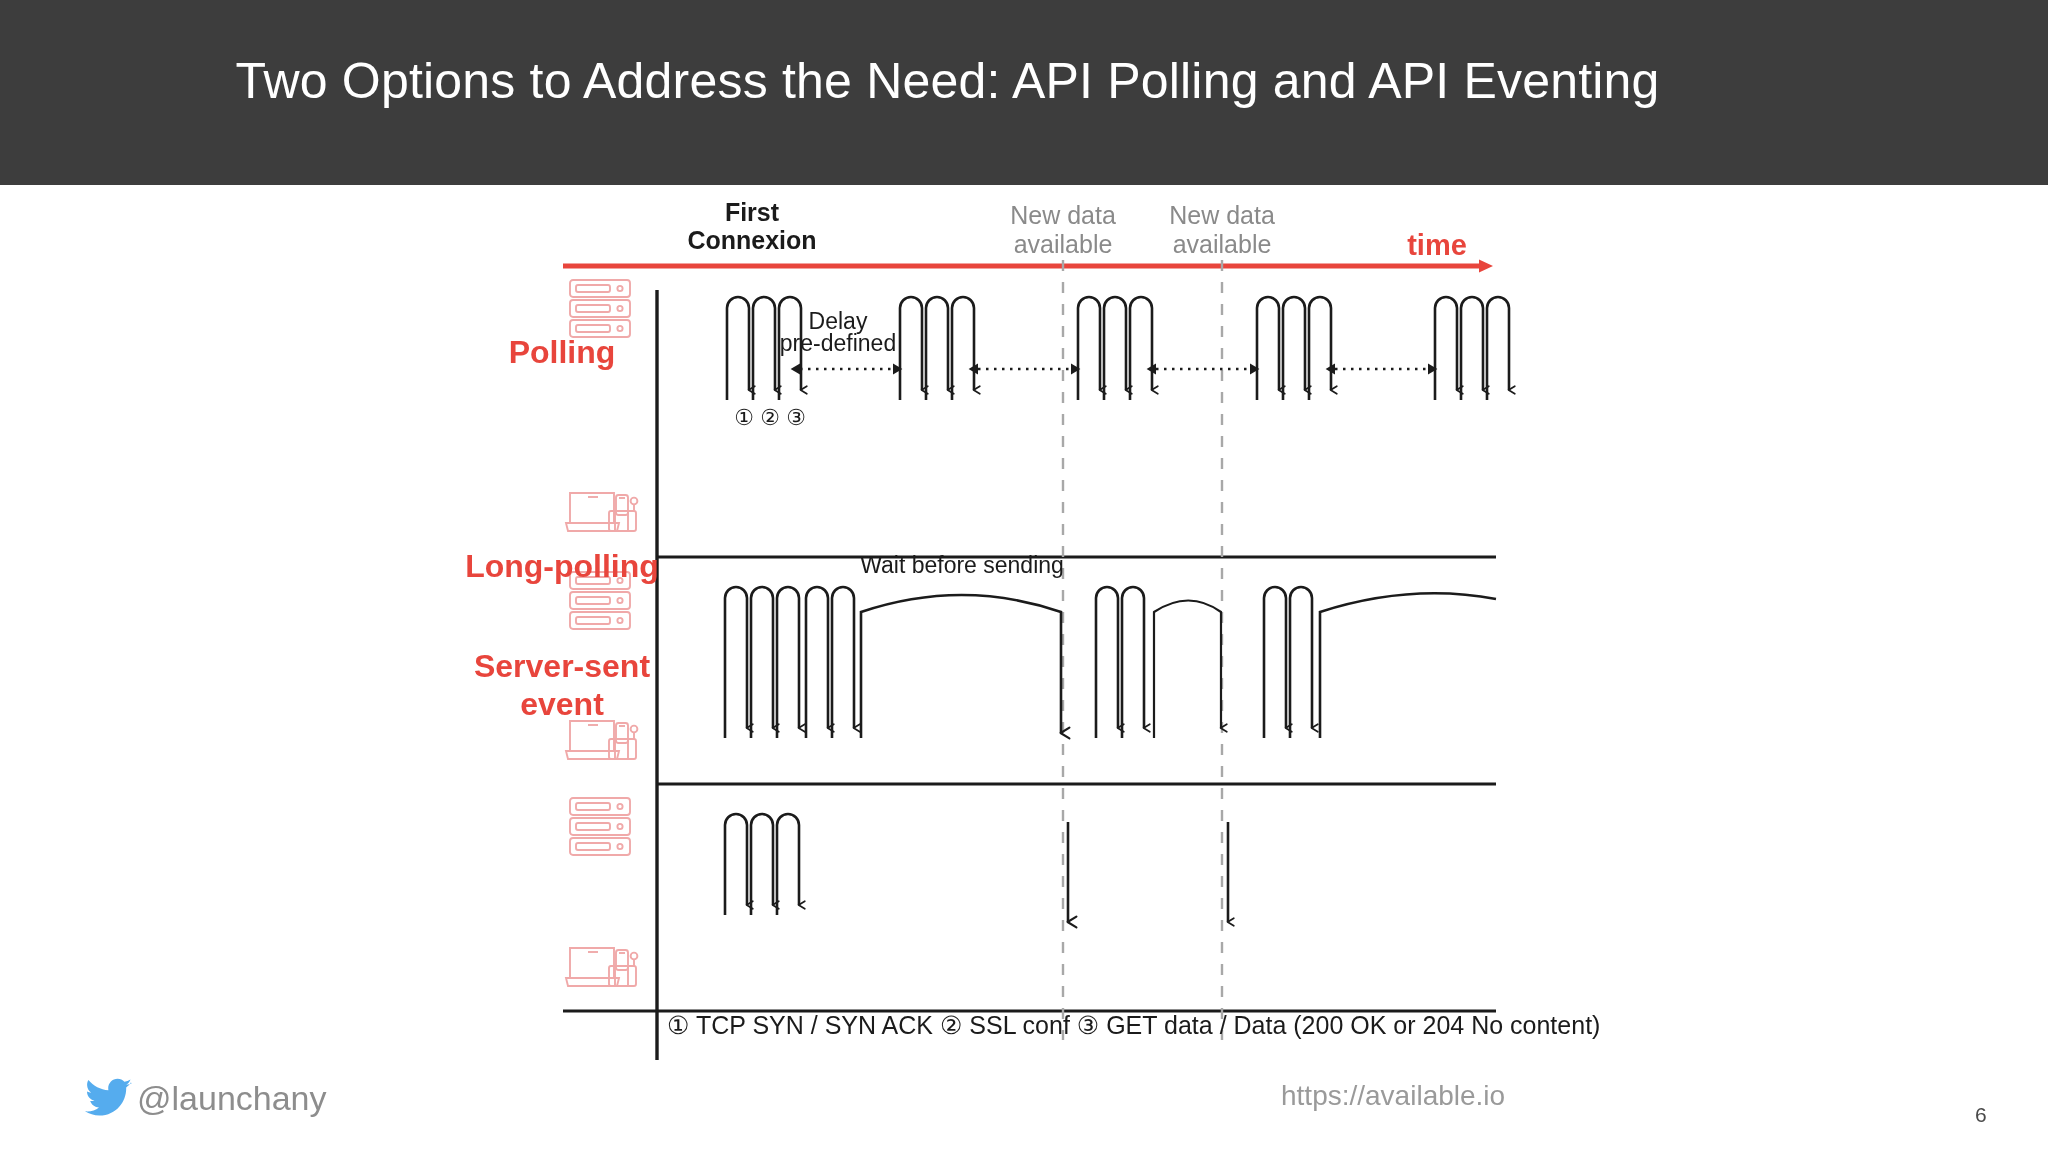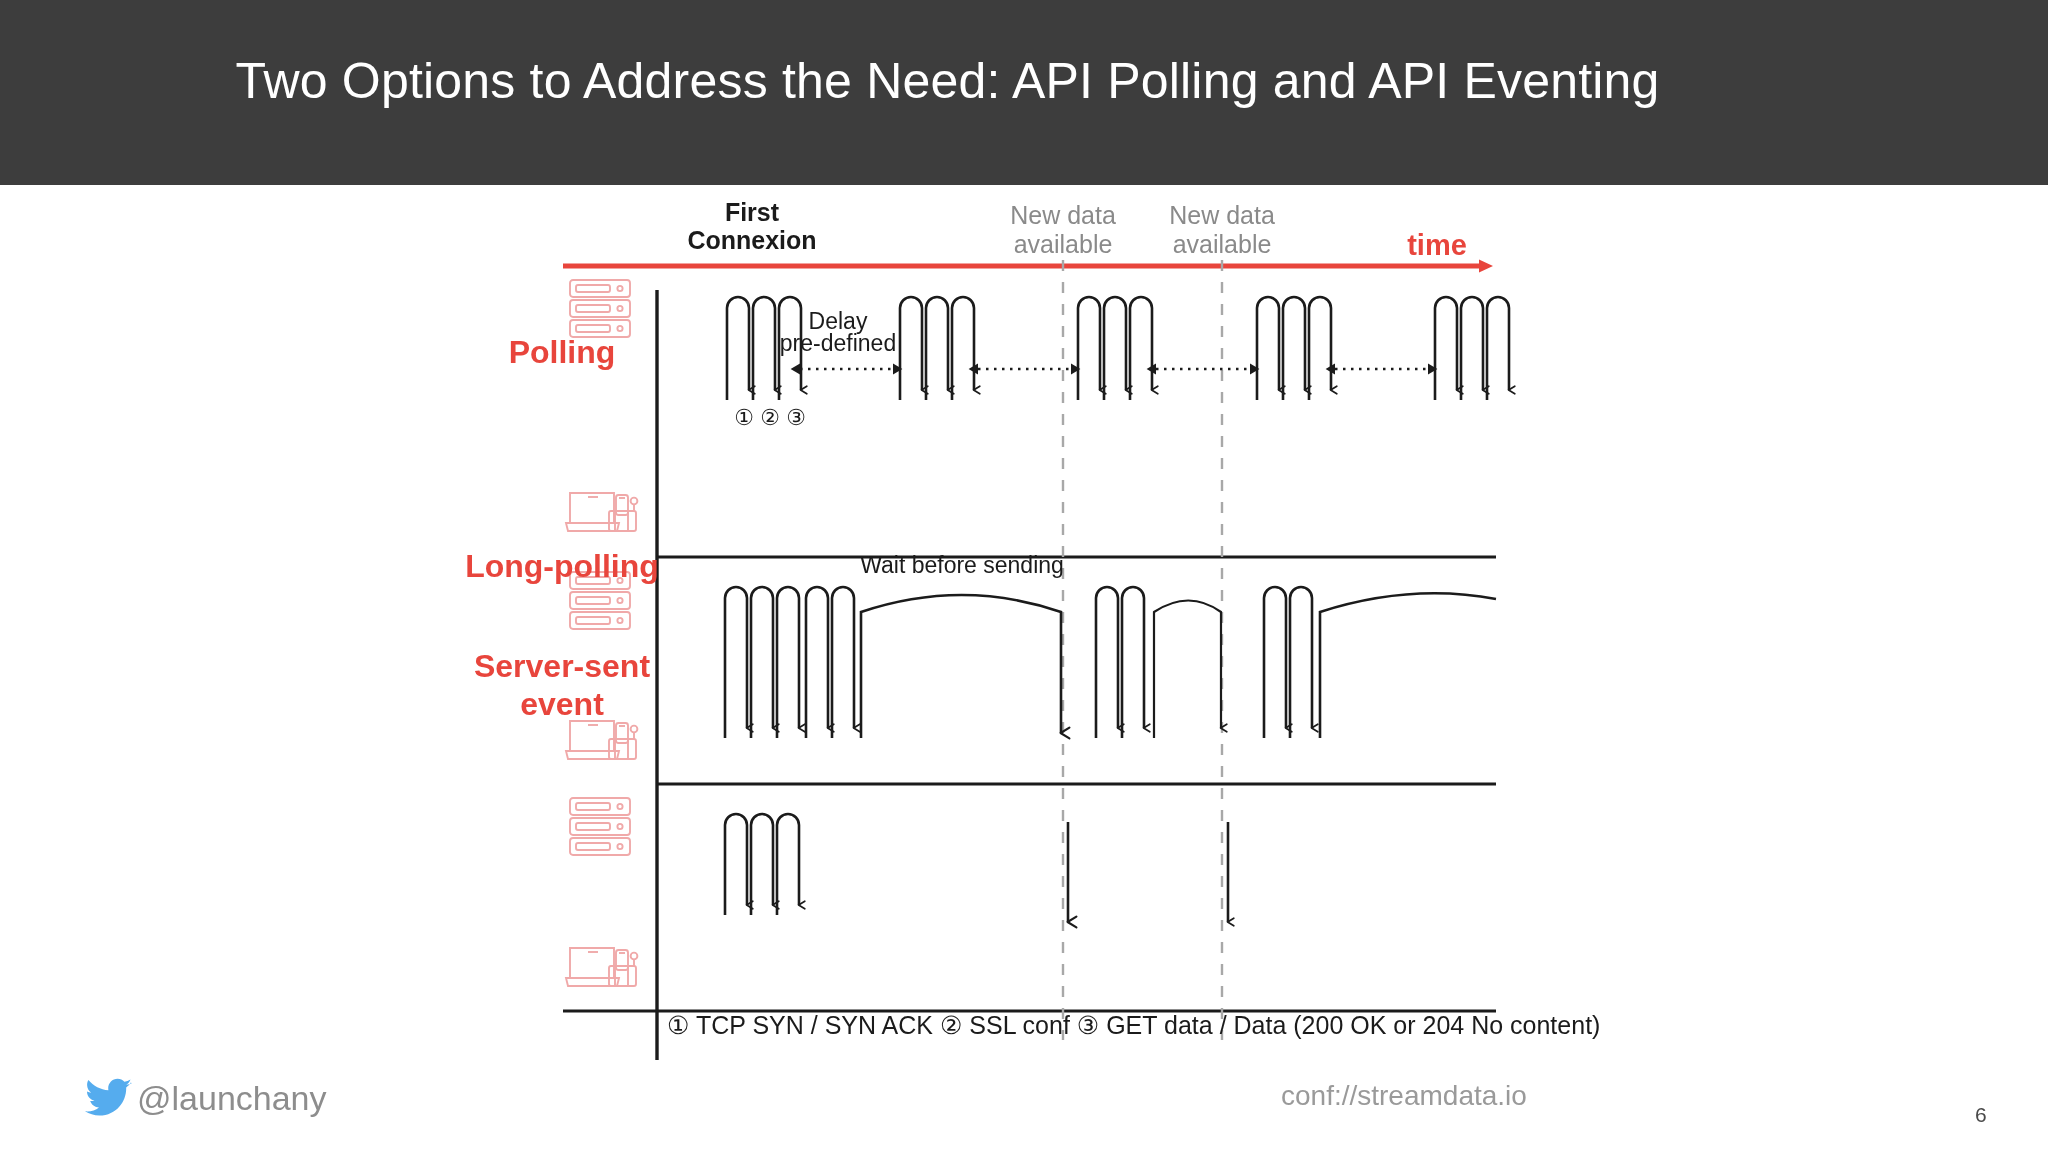--- a/index.html
+++ b/index.html
@@ -219,14 +219,14 @@
   </svg>
 </div>
 
 <div id="footer-handle">
   <svg class="tw" viewBox="0 0 48 40">
     <path fill="#55acee" d="M46.8 5.2c-1.7.8-3.6 1.3-5.5 1.5 2-1.2 3.5-3.1 4.2-5.3-1.9 1.1-3.9 1.9-6.1 2.3C37.7 1.8 35.3.7 32.6.7c-5.2 0-9.4 4.2-9.4 9.4 0 .7.1 1.5.2 2.2C15.6 11.9 8.3 8 3.4 2.1c-.8 1.4-1.3 3.1-1.3 4.8 0 3.3 1.7 6.1 4.2 7.8-1.6 0-3-.5-4.3-1.2v.1c0 4.5 3.2 8.3 7.5 9.2-.8.2-1.6.3-2.5.3-.6 0-1.2-.1-1.8-.2 1.2 3.7 4.7 6.4 8.8 6.5-3.2 2.5-7.3 4-11.7 4-.8 0-1.5 0-2.3-.1 4.2 2.7 9.1 4.2 14.4 4.2 17.3 0 26.8-14.3 26.8-26.8v-1.2c1.9-1.3 3.5-3 4.6-4.9z"></path>
   </svg>
   <span class="handle-text">@launchany</span>
 </div>
 
-<div id="footer-url">conf://streamdata.io</div>
+<div id="footer-url">https://available.io</div>
 <div id="footer-page">6</div>
 
 </body></html>

